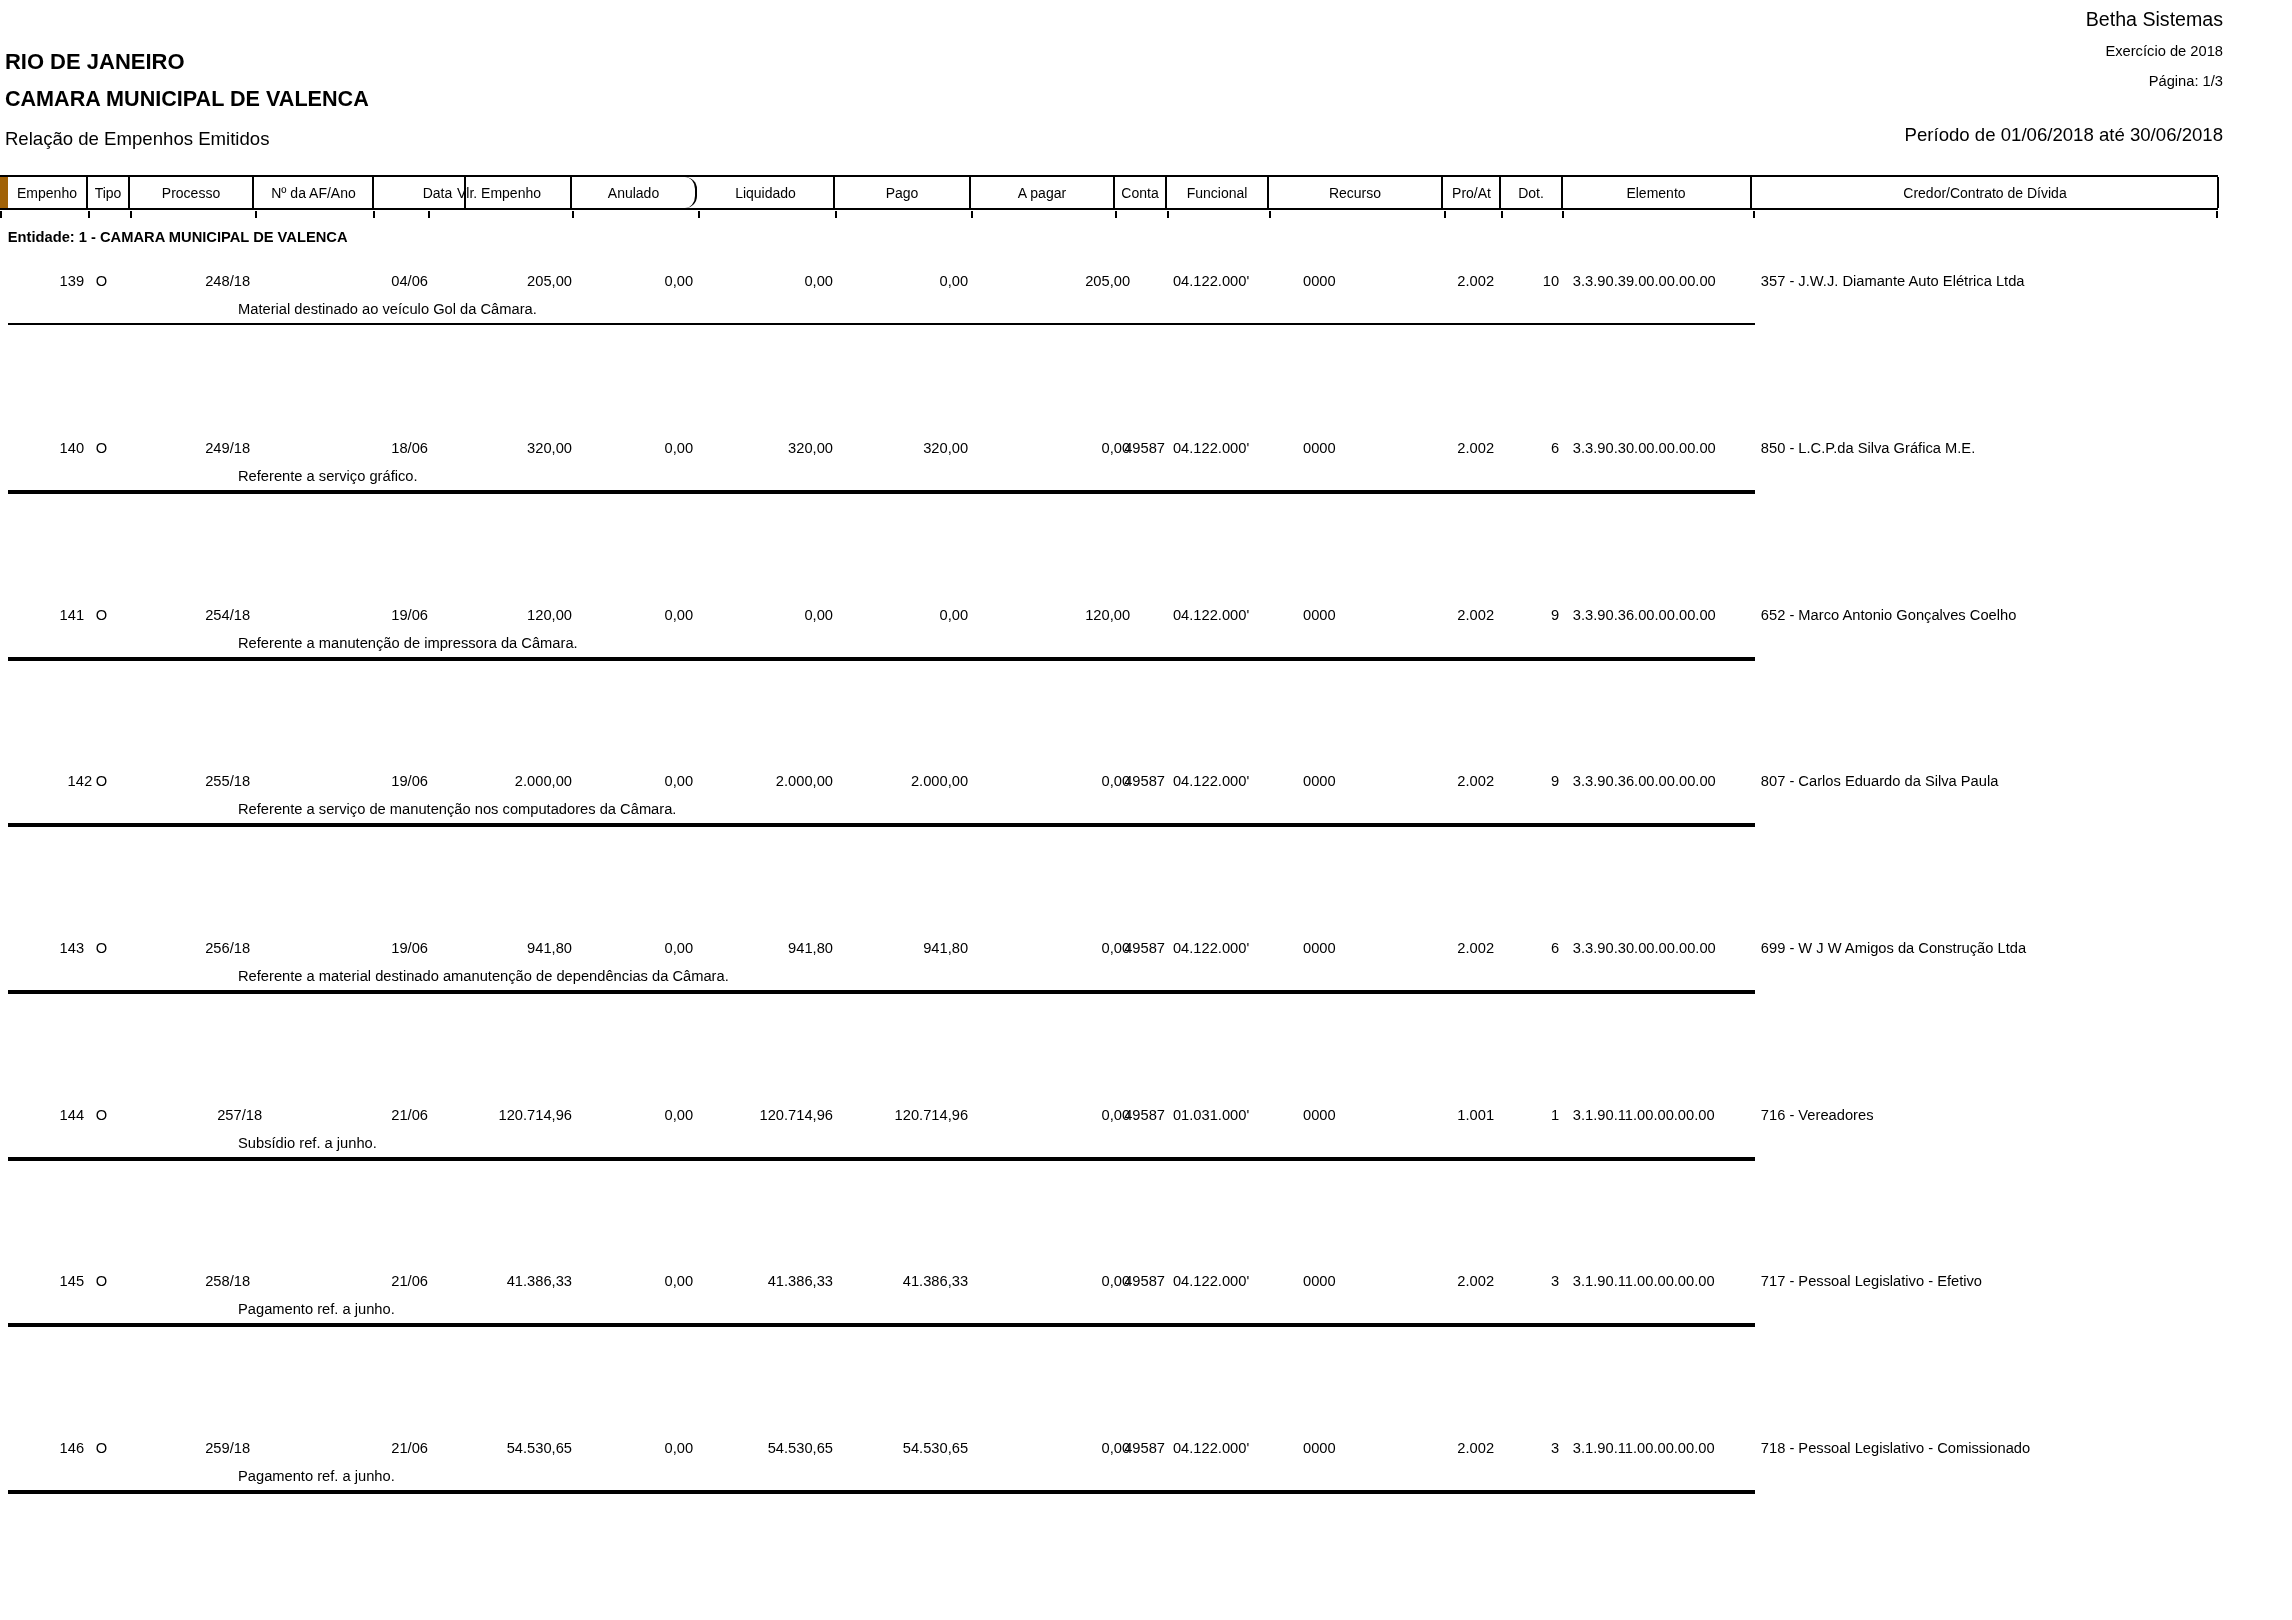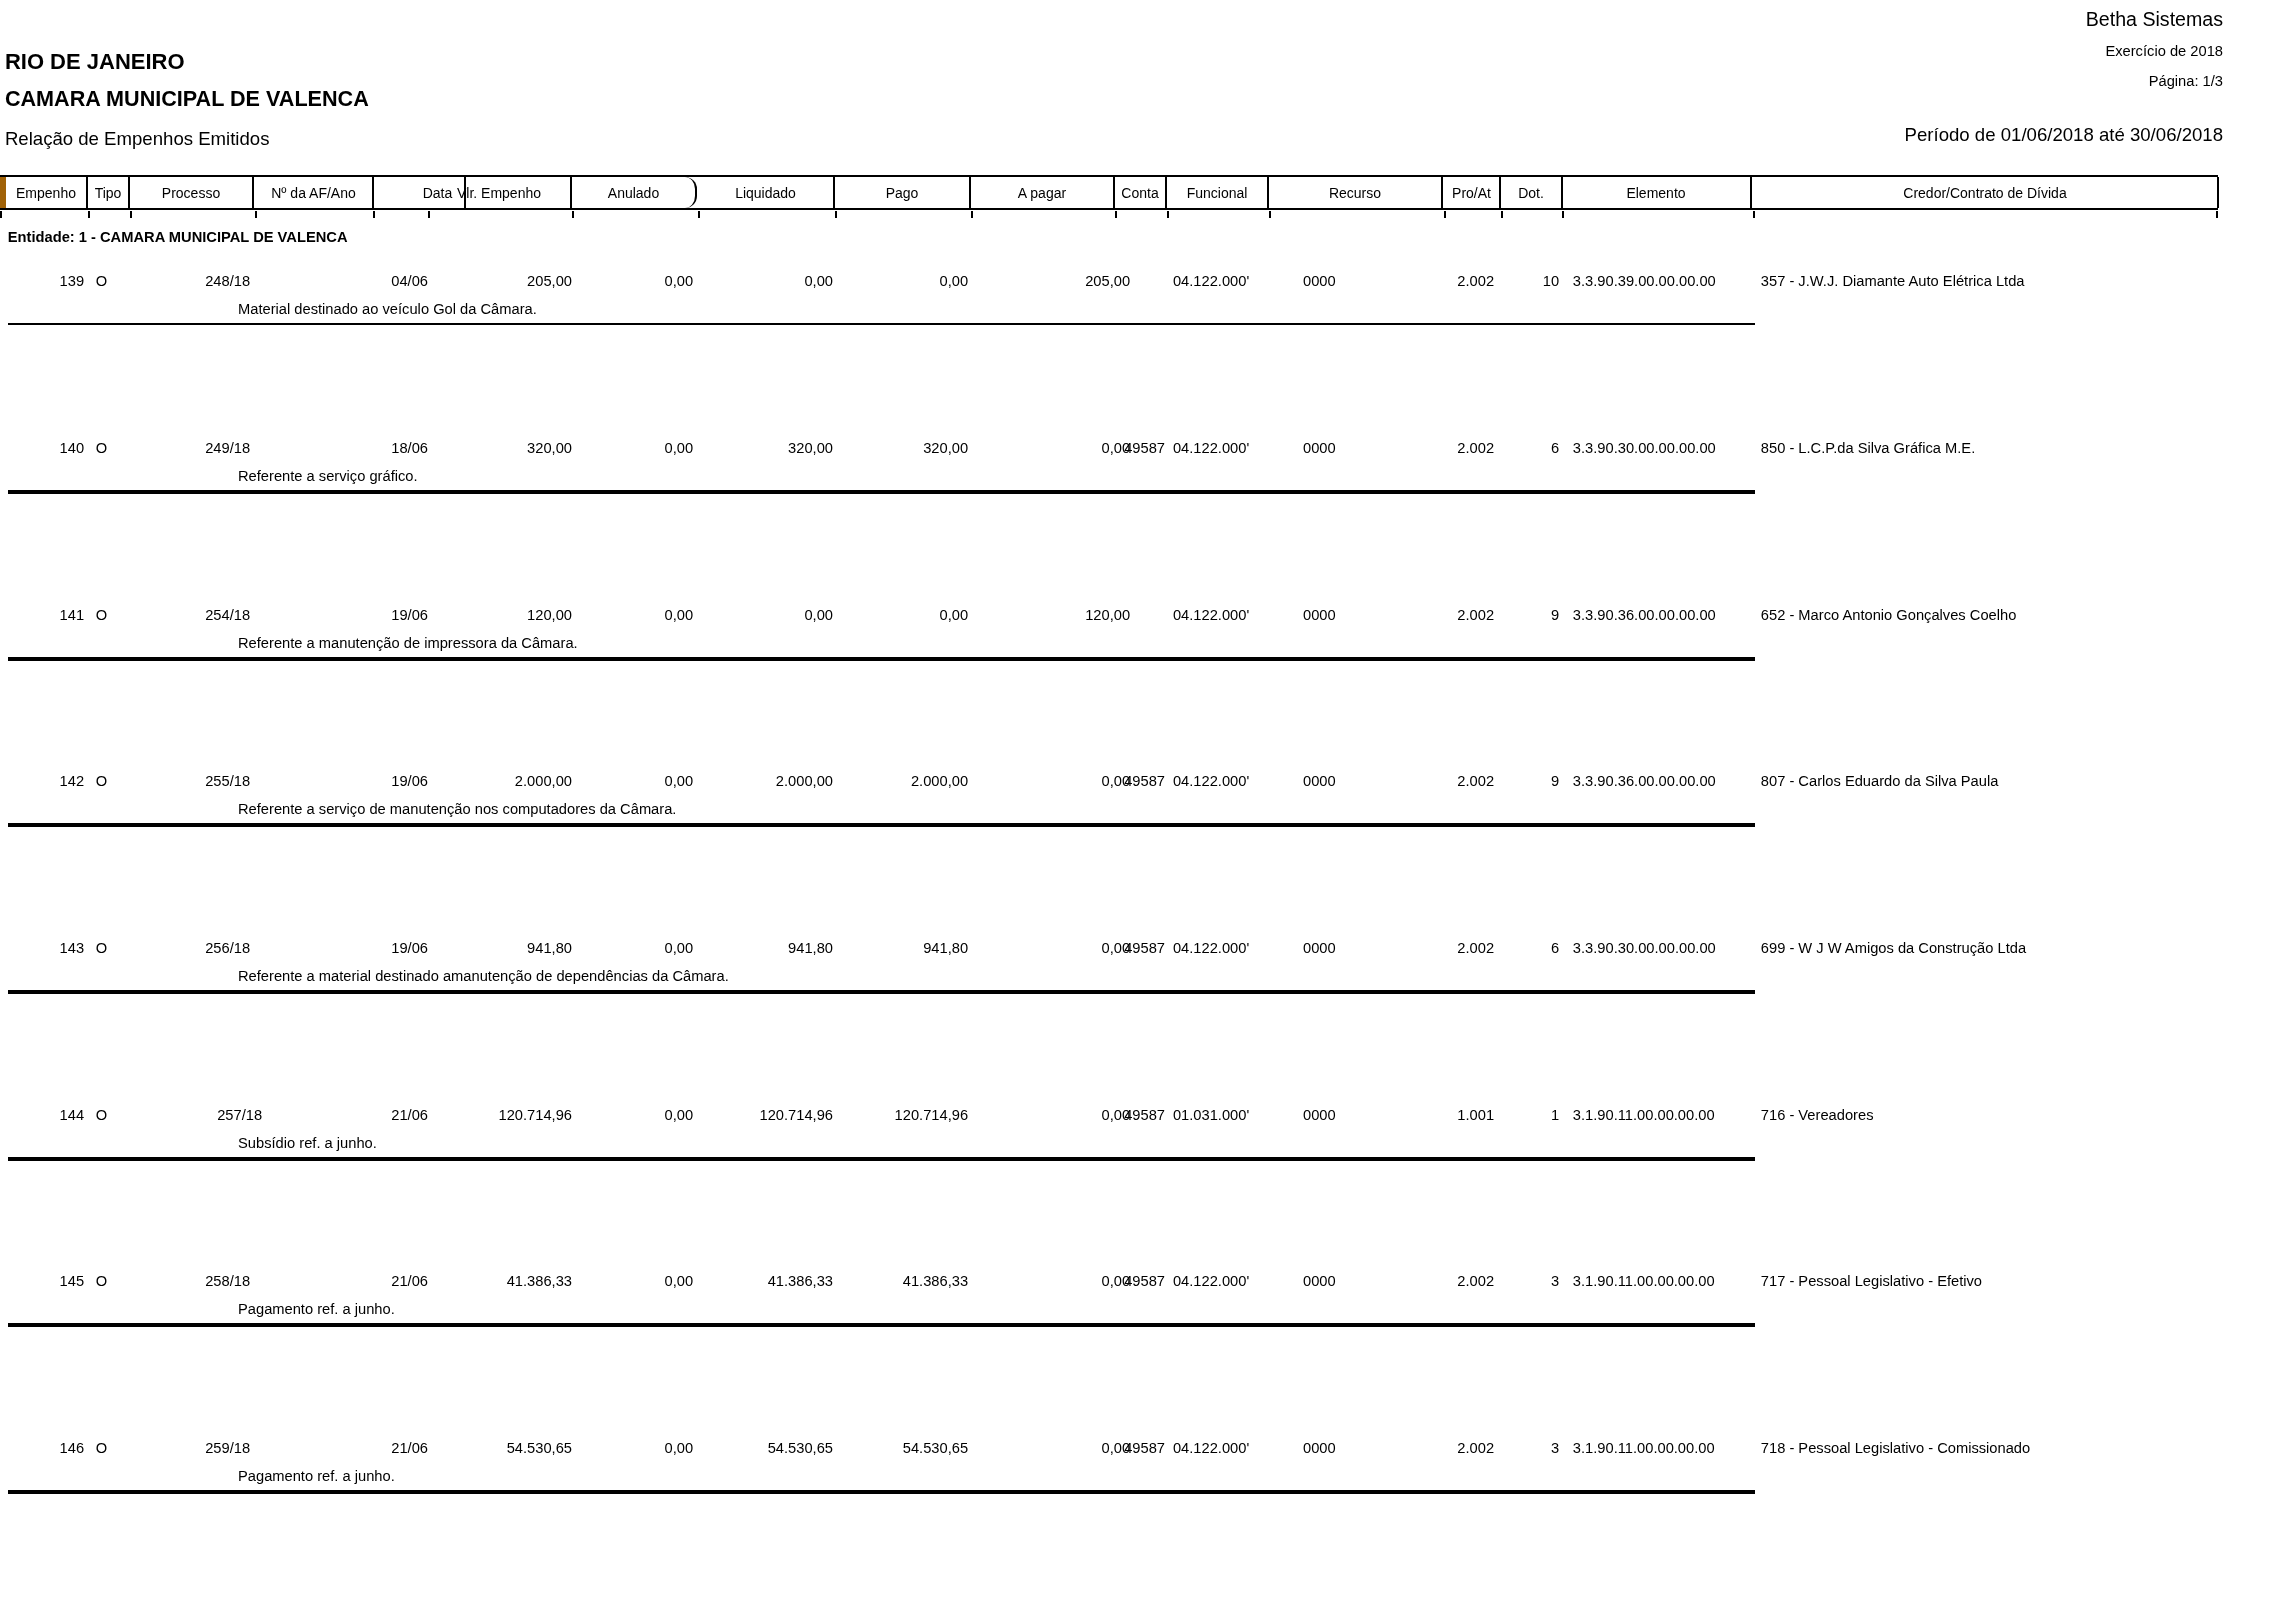--- a/index.html
+++ b/index.html
@@ -17,21 +17,21 @@
   #entity-title{top:86px;left:4.9px;font-size:21.6px;}
   #report-title{top:128px;left:4.9px;font-size:18.6px;}
   #entity-line{top:229px;left:7.8px;font-size:14.7px;}
 
   
   #table-header{position:absolute;left:0;top:175px;width:2218px;height:35px;
     border-top:2.9px solid #000;border-bottom:2px solid #000;box-sizing:border-box;}
   .header-cell{position:absolute;top:0;height:100%;border-right:2px solid #000;
     box-sizing:border-box;display:flex;align-items:center;justify-content:center;
     font-size:14px;white-space:nowrap;overflow:hidden;}
-  .header-cell.first{border-left:6px solid #a16207;}
+  .header-cell.first{border-left:8px solid #a16207;}
   .tick{position:absolute;width:2px;height:6.9px;background:#000;top:211px;}
 
   
   .row{position:absolute;left:0;width:2293px;height:0;}
   .cell{position:absolute;top:0;font-size:14.7px;line-height:18.6px;white-space:nowrap;box-sizing:border-box;}
   .cell.right{text-align:right;padding-right:3.9px;}
   .cell.left{text-align:left;}
   .row-desc{position:absolute;left:238px;top:29px;font-size:14.7px;white-space:nowrap;}
   .row-line{position:absolute;left:7.8px;top:51px;width:1747px;height:3.9px;background:#000;}
   .row-line.thin{height:2px;}
@@ -128,21 +128,21 @@
         <div class="cell left" style="left: 1167px; width: 102px; padding-left: 5.9px;">04.122.000'</div>
         <div class="cell left" style="left: 1269px; width: 174px; padding-left: 34px;">0000</div>
         <div class="cell right" style="left: 1444px; width: 57px; padding-right: 6.9px;">2.002</div>
         <div class="cell right" style="left: 1501px; width: 62px;">9</div>
         <div class="cell left" style="left: 1562px; width: 190px; padding-left: 10.8px;">3.3.90.36.00.00.00.00</div>
         <div class="cell left" style="left: 1753px; width: 534px; padding-left: 7.8px;">652 - Marco Antonio Gonçalves Coelho</div>
         <div class="row-desc">Referente a manutenção de impressora da Câmara.</div>
         <div class="row-line"></div>
       </div>
       <div class="row" style="top: 772px;">
-        <div class="cell right" style="left: 0px; width: 88px;">142</div>
+        <div class="cell right" style="left: 8px; width: 88px;">142</div>
         <div class="cell left" style="left: 88px; width: 42px; padding-left: 7.8px;">O</div>
         <div class="cell right" style="left: 130px; width: 124px;">255/18</div>
         <div class="cell right" style="left: 255px; width: 119px;"></div>
         <div class="cell right" style="left: 373px; width: 55px; padding-right: 0px;">19/06</div>
         <div class="cell right" style="left: 428px; width: 144px; padding-right: 0px;">2.000,00</div>
         <div class="cell right" style="left: 572px; width: 125px;">0,00</div>
         <div class="cell right" style="left: 698px; width: 137px; padding-right: 2px;">2.000,00</div>
         <div class="cell right" style="left: 835px; width: 136px; padding-right: 2.9px;">2.000,00</div>
         <div class="cell right" style="left: 971px; width: 163px;">0,00</div>
         <div class="cell right" style="left: 1115px; width: 52px; padding-right: 2px;">49587</div>

